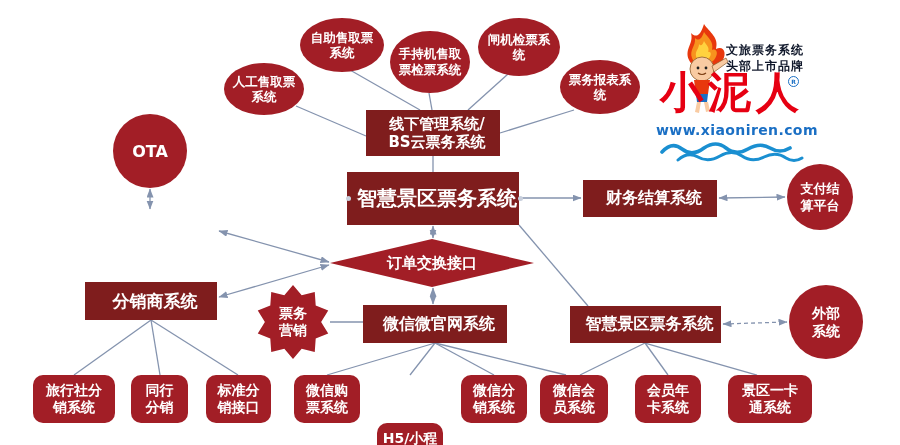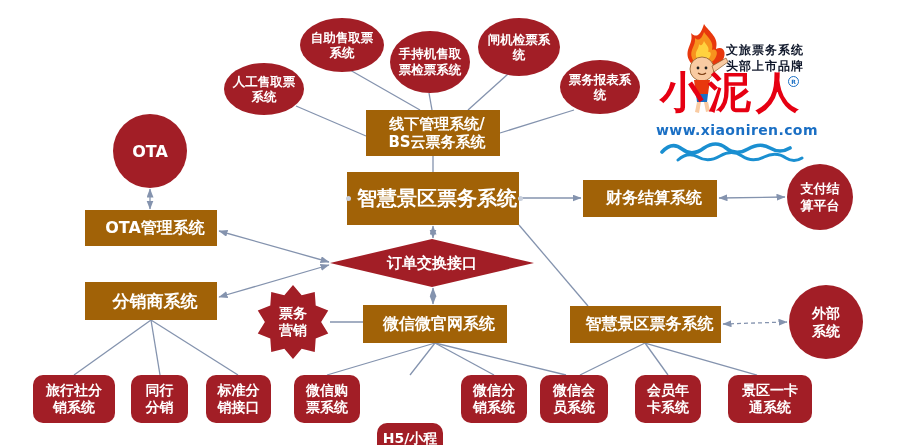--- a/index.html
+++ b/index.html
@@ -1,21 +1,21 @@
 <!DOCTYPE html>
 <html><head>
 <meta charset="utf-8">
 <style>
   html,body{margin:0;padding:0;}
   body{width:900px;height:445px;position:relative;background:#fff;font-family:"DejaVu Sans","Liberation Sans",sans-serif;overflow:hidden;}
   #canvas{position:absolute;inset:0;width:900px;height:445px;}
   svg.wires{position:absolute;left:0;top:0;z-index:1;}
   .node{position:absolute;z-index:2;display:flex;align-items:center;justify-content:center;text-align:center;color:#fff;font-weight:bold;white-space:pre-line;box-sizing:border-box;}
   .ellipse{border-radius:50%;background:#A21E26;}
-  .rect{background:#a16207;padding-left:8px;}
+  .rect{background:#7f1d1d;padding-left:8px;}
   .rrect{background:#A21E26;border-radius:10px;}
   .circle{border-radius:50%;background:#A21E26;}
   .diamond{background:#A21E26;clip-path:polygon(0% 50%,50% 0%,100% 50%,50% 100%);}
   .star{background:#A21E26;clip-path:polygon(50% 0%,61.7% 13.9%,79.4% 9.6%,80.7% 27.7%,97.6% 34.5%,88% 50%,97.6% 65.5%,80.7% 72.3%,79.4% 90.4%,61.7% 86.1%,50% 100%,38.3% 86.1%,20.6% 90.4%,19.3% 72.3%,2.4% 65.5%,12% 50%,2.4% 34.5%,19.3% 27.7%,20.6% 9.6%,38.3% 13.9%);}
   .cdot{position:absolute;z-index:3;width:5px;height:5px;border-radius:50%;background:#C9D0DD;}
   
   #logo{position:absolute;left:652px;top:12px;width:185px;height:155px;z-index:2;}
   .tagline{position:absolute;left:74px;top:30px;color:#0f172a;font-weight:bold;font-size:12px;line-height:16px;letter-spacing:1px;white-space:pre-line;}
   .bigname{position:absolute;left:8px;top:56px;color:#E60012;font-weight:bold;font-size:43px;letter-spacing:5px;line-height:48px;}
   .regmark{position:absolute;left:136px;top:64px;width:9px;height:9px;border:1.6px solid #1a6fc4;border-radius:50%;color:#1a6fc4;font-size:6px;font-weight:bold;display:flex;align-items:center;justify-content:center;background:#fff;}
@@ -76,21 +76,20 @@
 统</div>
 
 <div class="node rect" style="left:366px;top:110px;width:134px;height:46px;font-size:15px;line-height:18px;">线下管理系统/
 BS云票务系统</div>
 <div class="node rect" style="left:347px;top:172px;width:172px;height:53px;font-size:20px;">智慧景区票务系统</div>
 <div class="node rect" style="left:583px;top:180px;width:134px;height:37px;font-size:16px;">财务结算系统</div>
 <div class="node circle" style="left:787px;top:164px;width:66px;height:66px;font-size:13px;line-height:17px;">支付结
 算平台</div>
 
 <div class="node circle" style="left:113px;top:114px;width:74px;height:74px;font-size:16px;text-align:center;">OTA</div>
-<div class="node rect" style="left:85px;top:210px;width:132px;height:36px;font-size:16px;">OTA管理系统</div>
 <div class="node rect" style="left:85px;top:282px;width:132px;height:38px;font-size:17px;">分销商系统</div>
 
 <div class="node diamond" style="left:330px;top:239px;width:204px;height:48px;font-size:15px;">订单交换接口</div>
 <div class="node star" style="left:256px;top:285px;width:74px;height:74px;font-size:14px;line-height:17px;">票务
 营销</div>
 <div class="node rect" style="left:363px;top:305px;width:144px;height:38px;font-size:16px;">微信微官网系统</div>
 <div class="node rect" style="left:570px;top:306px;width:151px;height:37px;font-size:16px;">智慧景区票务系统</div>
 <div class="node circle" style="left:789px;top:285px;width:74px;height:74px;font-size:14px;line-height:18px;">外部
 系统</div>
 

